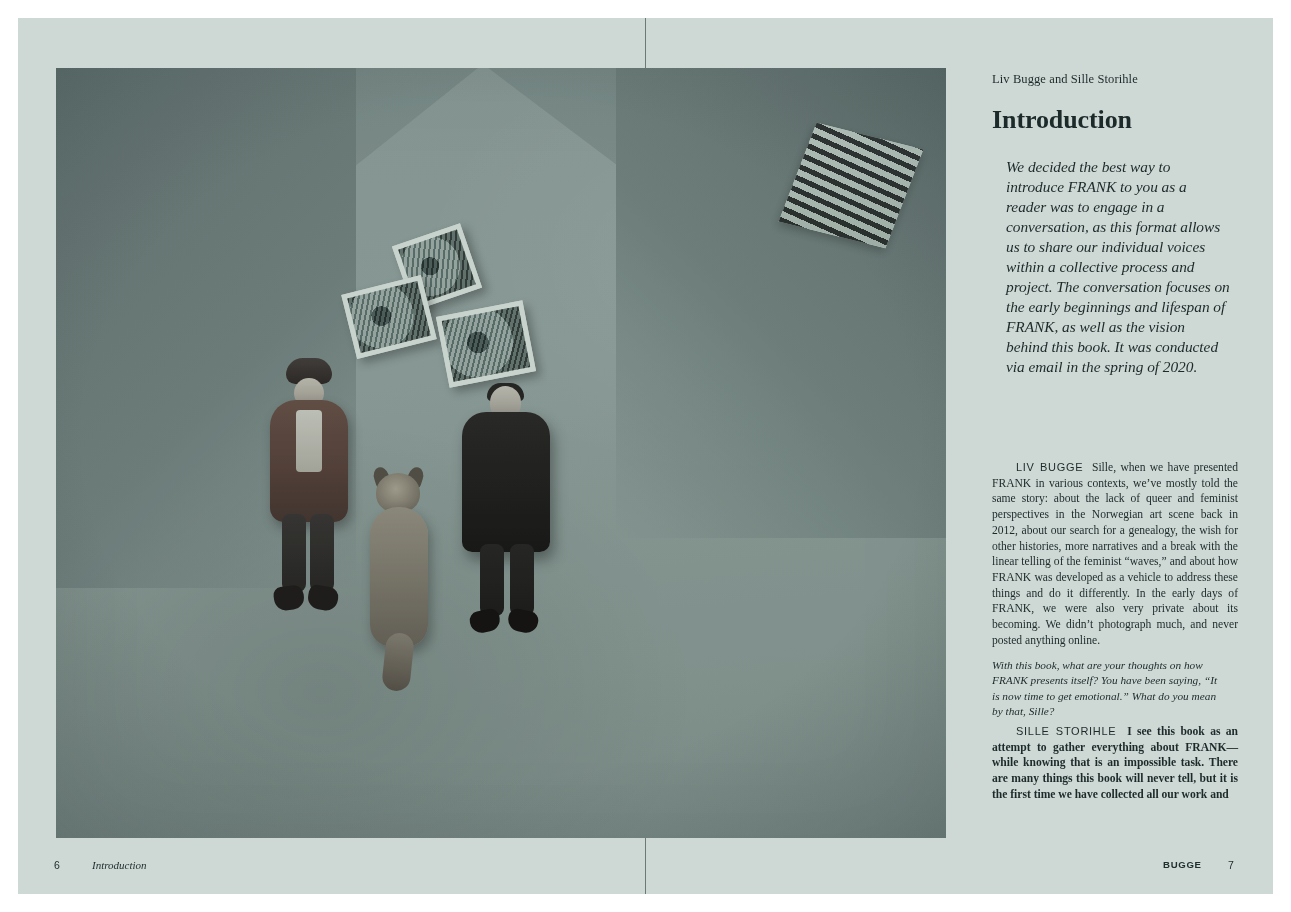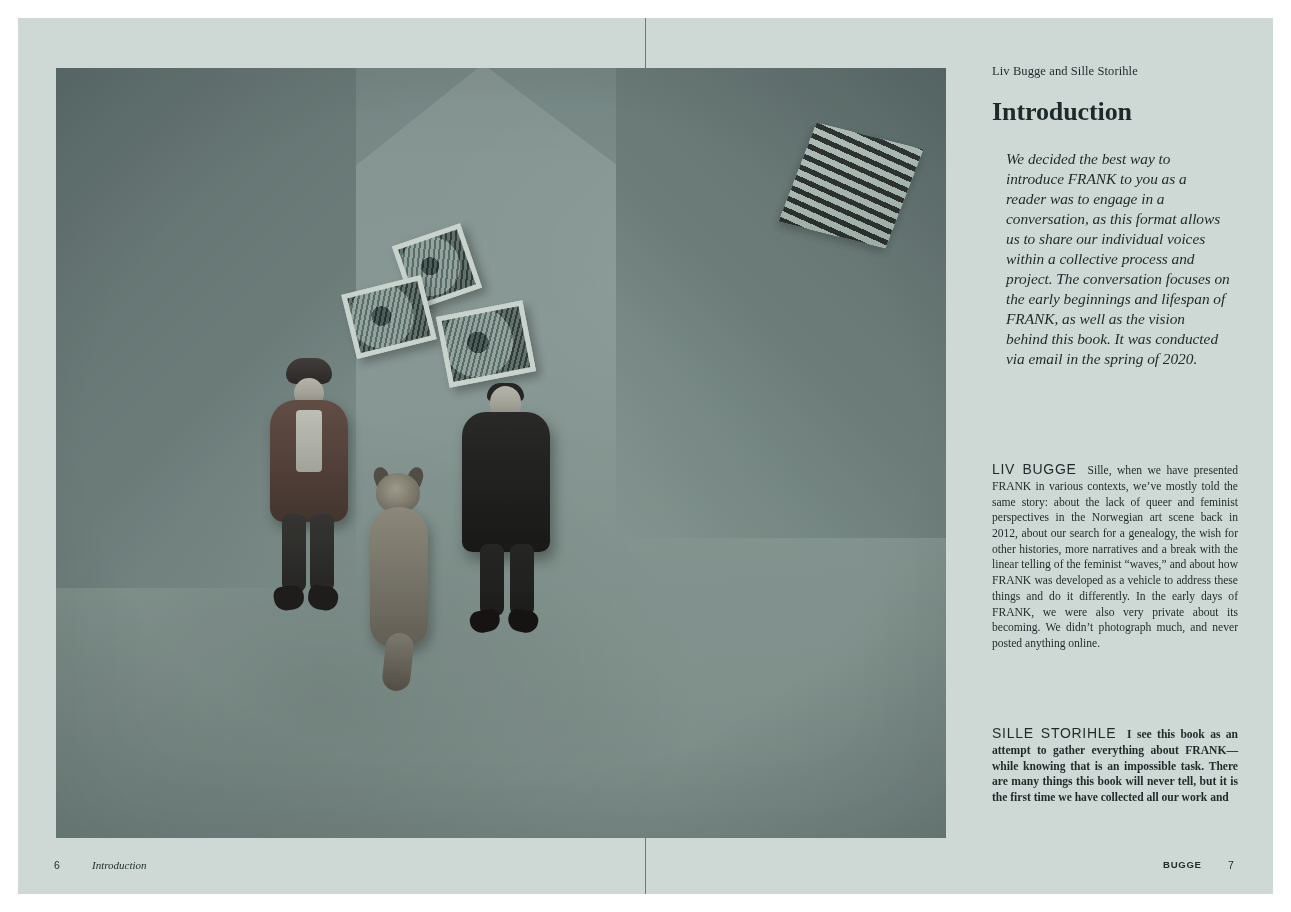--- a/index.html
+++ b/index.html
@@ -237,21 +237,21 @@
   #right-col {
     position: absolute;
     left: 992px;
     top: 60px;
     width: 246px;
     color: #1c2a2a;
   }
   .authors {
     font-size: 12.5px;
     letter-spacing: .1px;
-    margin: 4px 0 18px 0;
+    margin: 12px 0 18px 0;
   }
   h1.chapter-title {
     font-size: 26px;
     font-weight: 700;
     margin: 0 0 22px 0;
     letter-spacing: -.1px;
   }
   .lede {
     font-style: italic;
     font-size: 15.4px;
@@ -262,24 +262,25 @@
   }
   .body-block {
     font-size: 11.6px;
     line-height: 1.355;
     text-align: justify;
     margin: 0;
     letter-spacing: -.02px;
   }
   .speaker {
     font-family: "Liberation Sans", sans-serif;
-    font-size: 14px;
+    font-size: 11px;
     letter-spacing: .72px;
     text-transform: uppercase;
     font-weight: 400;
+    margin-left: 24px;
   }
   .lead-in { font-weight: 700; }
   .question {
     font-style: italic;
     font-size: 11.3px;
     line-height: 1.36;
     margin: 0;
   }
   #block1 { position: absolute; left: 0; top: 400px; width: 246px; }
   #block2 { position: absolute; left: 0; top: 598px; width: 234px; }
@@ -370,20 +371,23 @@
 
   <div id="right-col">
     <p class="authors">Liv Bugge and Sille Storihle</p>
     <h1 class="chapter-title">Introduction</h1>
     <p class="lede">We decided the best way to introduce FRANK to you as a reader was to engage in a conversation, as this format allows us to share our individual voices within a collective process and project. The conversation focuses on the early beginnings and lifespan of FRANK, as well as the vision behind this book. It was conducted via email in the spring of 2020.</p>
 
     <div id="block1">
       <p class="body-block"><span class="speaker">LIV BUGGE</span>&nbsp;&nbsp;<span>Sille, when we have presented FRANK in various contexts, we’ve mostly told the same story: about the lack of queer and feminist perspectives in the Norwegian art scene back in 2012, about our search for a genealogy, the wish for other histories, more narratives and a break with the linear telling of the feminist “waves,” and about how FRANK was developed as a vehicle to address these things and do it differently. In the early days of FRANK, we were also very private about its becoming. We didn’t photograph much, and never posted anything online.</span></p>
     </div>
 
+    <div id="block2">
+      <p class="question">With this book, what are your thoughts on how FRANK presents itself? You have been saying, “It is now time to get emotional.” What do you mean by that, Sille?</p>
+    </div>
 
     <div id="block3">
       <p class="body-block lead-in"><span class="speaker" style="font-weight:400">SILLE STORIHLE</span>&nbsp;&nbsp;<span>I see this book as an attempt to gather everything about FRANK—while knowing that is an impossible task. There are many things this book will never tell, but it is the first time we have collected all our work and</span></p>
     </div>
   </div>
 
   <div class="folio" id="folio-left-num">6</div>
   <div class="folio" id="folio-left-label">Introduction</div>
   <div class="folio" id="folio-right-label">BUGGE</div>
   <div class="folio" id="folio-right-num">7</div>

